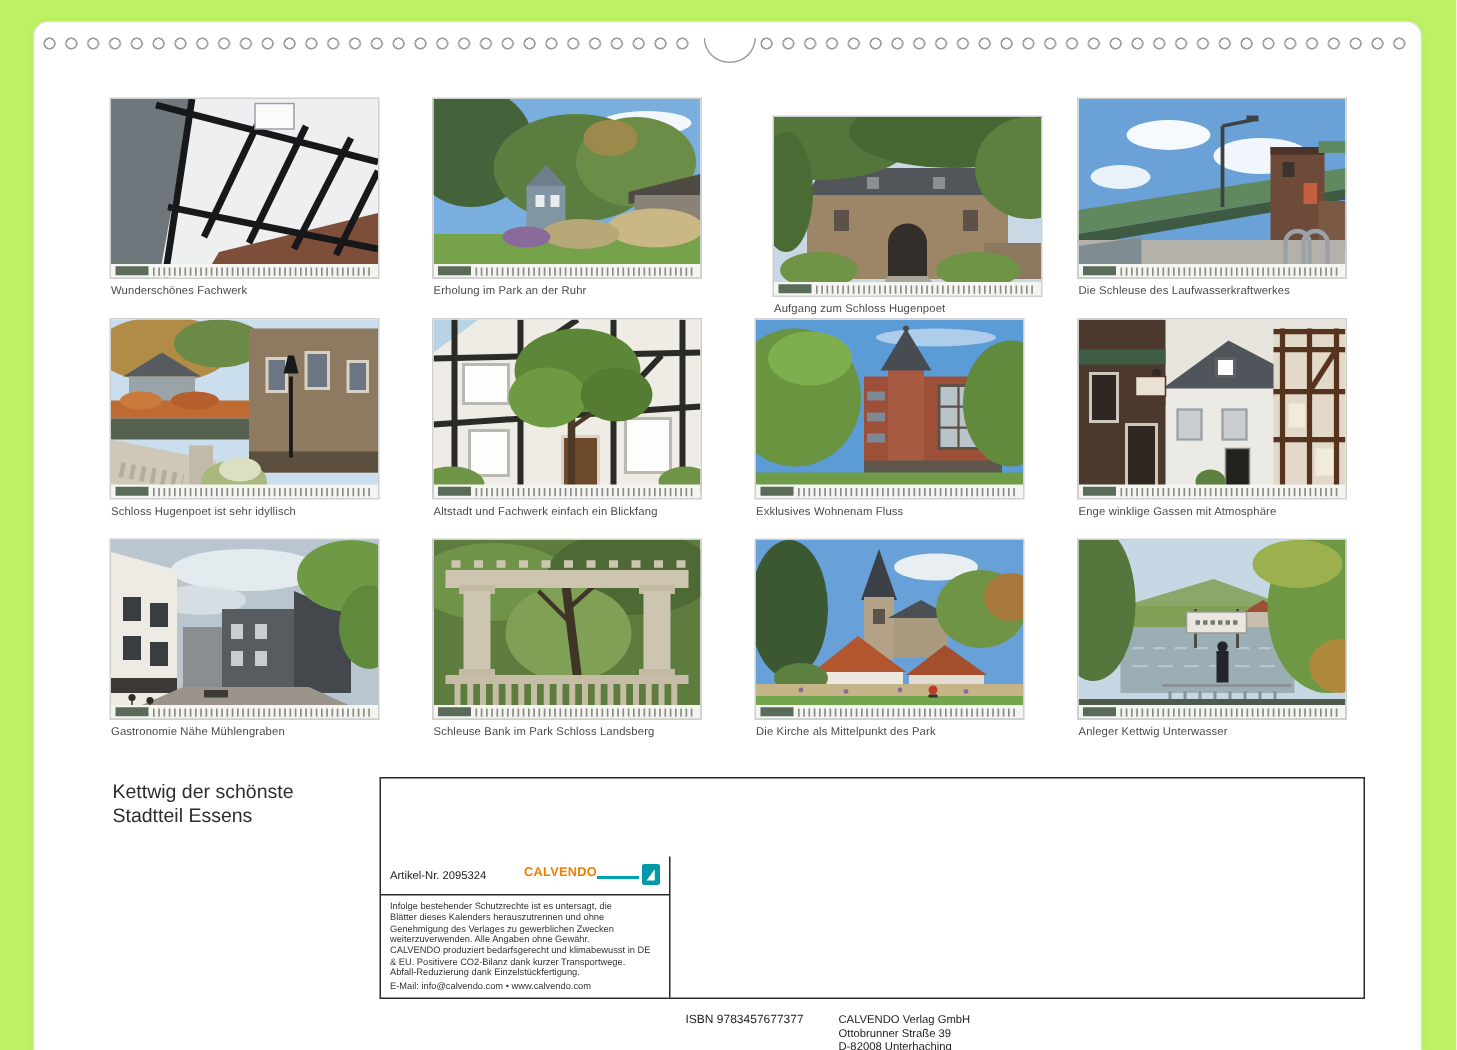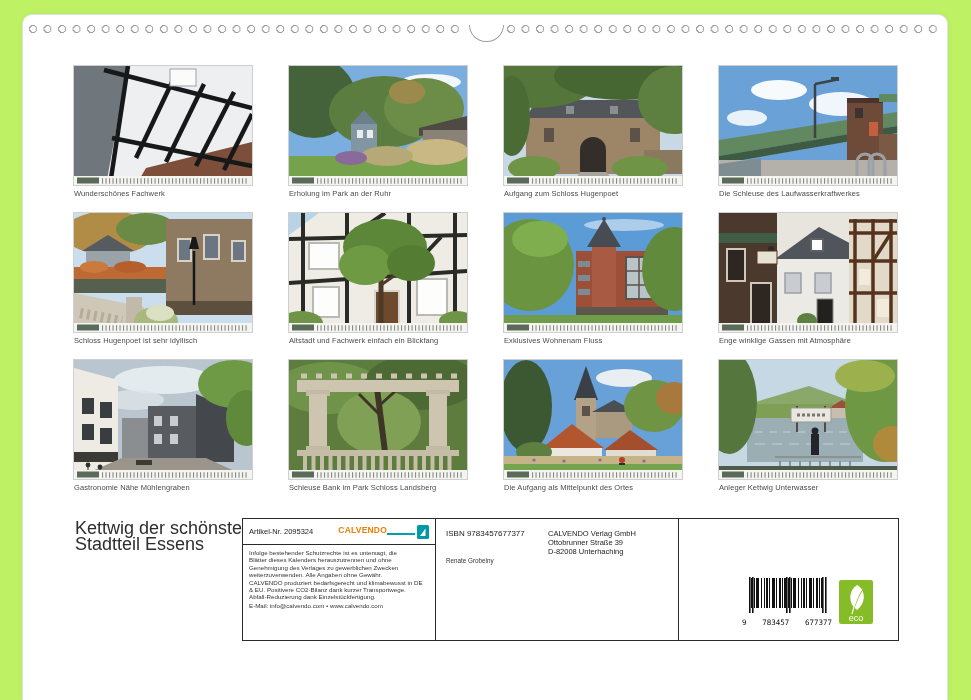--- a/index.html
+++ b/index.html
@@ -14,24 +14,24 @@
          background-size:14.55px 10px;background-repeat:repeat-x;}
   .holes.left{left:28px;width:436px;}
   .holes.right{left:506px;width:436px;}
   .hang-hole{position:absolute;left:469px;top:25px;width:33px;height:16px;background:#fff;
              border:1.3px solid #9d9d9d;border-top:none;border-radius:0 0 17px 17px;}
   
   .fig{position:absolute;width:178px;}
   .fig svg{display:block;width:178px;height:119px;outline:1px solid #cfcfcf;background:#fff;}
   .cap{margin-top:4px;font-size:7.5px;line-height:9px;color:#4a4a4a;letter-spacing:.1px;}
   
-  .big-title{position:absolute;left:75px;top:520px;font-size:18px;line-height:16px;color:#2d2d2d;}
+  .big-title{position:absolute;left:75px;top:520px;font-size:13px;line-height:16px;color:#2d2d2d;}
   
-  .imprint{position:absolute;left:242px;top:518px;width:657px;height:123px;border:1px solid #2a2a2a;
-           display:flex;background:#fff;box-sizing:border-box;}
+  .imprint{position:absolute;left:253px;top:518px;width:657px;height:148px;border:1px solid #2a2a2a;
+           display:flex;background:#fff;box-sizing:border-box;align-items:flex-end;}
   .col1{width:193px;border-right:1px solid #2a2a2a;display:flex;flex-direction:column;box-sizing:border-box;}
   .cellA{height:26px;border-bottom:1px solid #2a2a2a;display:flex;align-items:center;
          justify-content:space-between;padding:0 6px;box-sizing:border-box;}
   .artnr{font-size:7.5px;color:#222;}
   .logo{display:flex;align-items:flex-start;gap:2px;}
   .logo-stack{display:flex;align-items:flex-end;}
   .logo-text{font-size:8.5px;font-weight:bold;color:#ee7f00;letter-spacing:.2px;}
   .logo-tagline{width:28px;height:2px;background:#00a0b0;margin-top:1px;}
   .cellB{height:25px;border-bottom:1px solid #2a2a2a;display:flex;align-items:center;
          padding:0 6px;font-size:8.5px;color:#222;box-sizing:border-box;}
@@ -97,21 +97,21 @@
       <ellipse cx="148" cy="86" rx="32" ry="13" fill="#c9b784"></ellipse>
       <ellipse cx="98" cy="90" rx="26" ry="10" fill="#b7a877"></ellipse>
       <ellipse cx="62" cy="92" rx="16" ry="7" fill="#8a6a9a"></ellipse>
       <rect x="0" y="110" width="178" height="9" fill="#f4f4f1"></rect>
       <rect x="3" y="111.5" width="22" height="6" fill="#5a6b5a"></rect>
       <line x1="28" y1="115" x2="175" y2="115" stroke="#8a8a86" stroke-width="5.5" stroke-dasharray="1.1 2.4"></line>
     </svg>
     <figcaption class="cap">Erholung im Park an der Ruhr</figcaption>
   </figure>
 
-  <figure class="fig" style="left:504px;top:66px;margin:0">
+  <figure class="fig" style="left:504px;top:66px;margin:12px">
     <svg viewBox="0 0 178 119" preserveAspectRatio="none">
       <rect width="178" height="119" fill="#c8d8e4"></rect>
       <polygon points="20,56 32,34 148,34 158,56" fill="#52555a"></polygon>
       <rect x="22" y="52" width="134" height="56" fill="#9d8568"></rect>
       <rect x="40" y="62" width="10" height="14" fill="#5d5248"></rect>
         <rect x="126" y="62" width="10" height="14" fill="#5d5248"></rect>
       <rect x="62" y="40" width="8" height="8" fill="#8a8f94"></rect>
         <rect x="106" y="40" width="8" height="8" fill="#8a8f94"></rect>
       <path d="M76,108 L76,84 A13 13 0 0 1 102,84 L102,108 Z" fill="#332e29"></path>
       <ellipse cx="30" cy="16" rx="62" ry="26" fill="#55763b"></ellipse>
@@ -365,21 +365,21 @@
         <circle cx="60" cy="101" r="1.6" fill="#8a6a9a"></circle>
       <circle cx="96" cy="100" r="1.6" fill="#8a6a9a"></circle>
         <circle cx="140" cy="101" r="1.6" fill="#8a6a9a"></circle>
       <rect x="0" y="104" width="178" height="15" fill="#74a44e"></rect>
       <circle cx="118" cy="100" r="3" fill="#c03a2a"></circle>
       <line x1="115" y1="104" x2="121" y2="104" stroke="#2e2e2a" stroke-width="2"></line>
       <rect x="0" y="110" width="178" height="9" fill="#f4f4f1"></rect>
       <rect x="3" y="111.5" width="22" height="6" fill="#5a6b5a"></rect>
       <line x1="28" y1="115" x2="175" y2="115" stroke="#8a8a86" stroke-width="5.5" stroke-dasharray="1.1 2.4"></line>
     </svg>
-    <figcaption class="cap">Die Aufgang als Mittelpunkt des Ortes</figcaption>
+    <figcaption class="cap">Die Kirche als Mittelpunkt des Park</figcaption>
   </figure>
 
   <figure class="fig" style="left:719px;top:360px;margin:0">
     <svg viewBox="0 0 178 119" preserveAspectRatio="none">
       <rect width="178" height="119" fill="#c6d8e4"></rect>
       <polygon points="30,44 90,26 140,44" fill="#8aa86a"></polygon>
       <rect x="30" y="44" width="110" height="16" fill="#7fa054"></rect>
       <rect x="112" y="46" width="22" height="12" fill="#c8beb0"></rect>
       <polygon points="110,48 123,40 136,48" fill="#9c4f38"></polygon>
       <rect x="28" y="58" width="116" height="44" fill="#9aaeb4"></rect>

